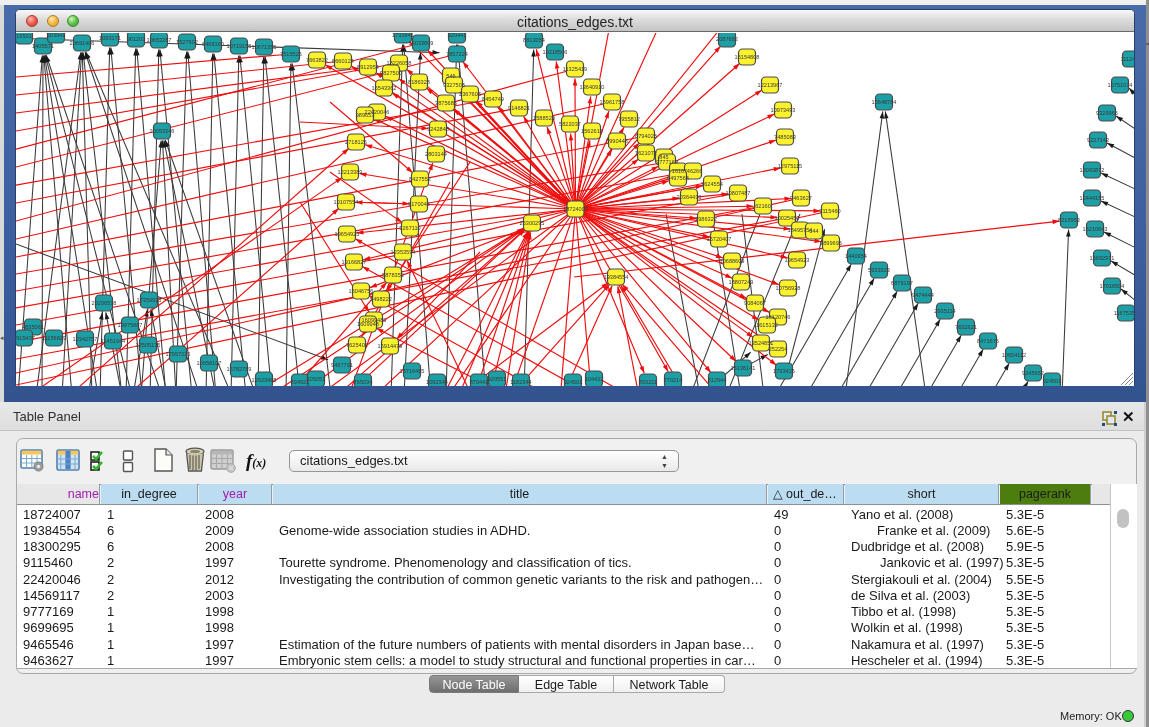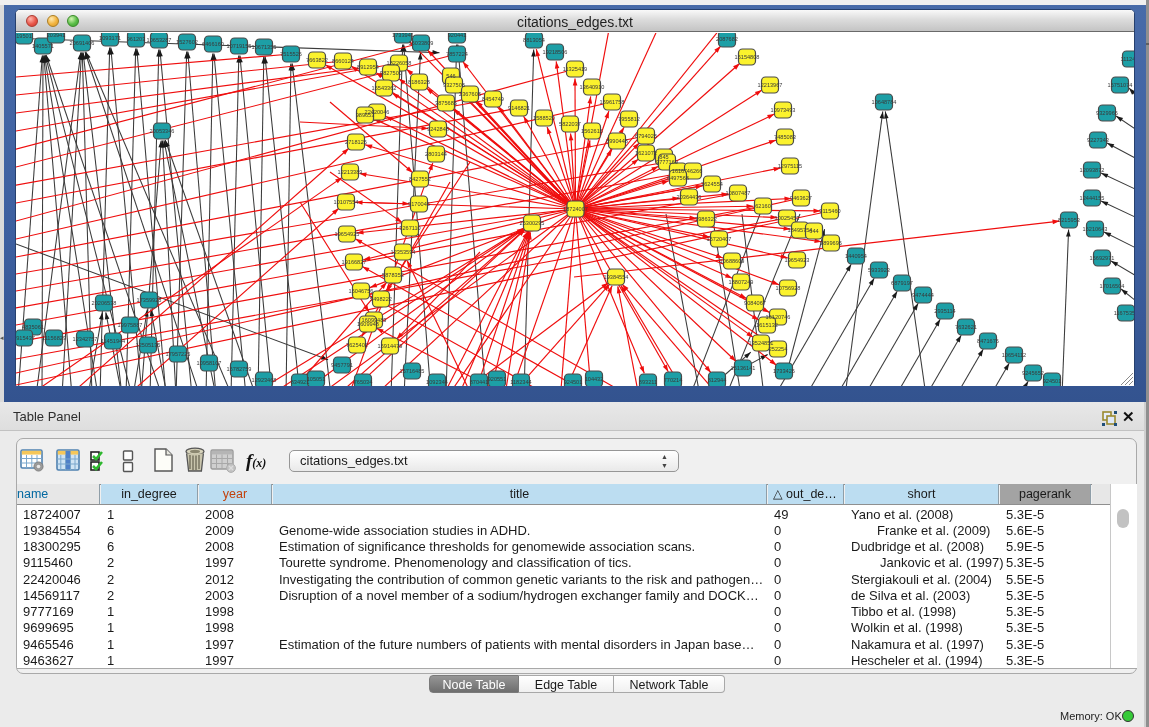--- a/index.html
+++ b/index.html
@@ -756,27 +756,27 @@
  <rect x="1.8" y="2.8" width="20.4" height="3.6" fill="#b5b5b5"></rect>
  <path d="M1 10.5h22M1 15.5h22M6.5 6.5v14M12 6.5v14M17.5 6.5v14" stroke="#a8a8a8" stroke-width="1"></path>
  <circle cx="21" cy="20" r="4.4" fill="#c3c3c3" stroke="#adadad"></circle>
  <path d="M19 18l4 4M23 18l-4 4" stroke="#dcdcdc" stroke-width="1.4"></path>
 </svg>
 <div style="position:absolute;left:246px;top:450px;width:34px;height:22px;font-family:'Liberation Serif',serif;font-style:italic;font-weight:bold;color:#111"><span style="font-size:19px">f</span><span style="font-size:12px">(x)</span></div>
 
 <div class="abs" id="combo">citations_edges.txt<span style="position:absolute;right:10px;top:1px;font-size:7px;color:#444;line-height:9px">▲<br>▼</span></div>
 <div class="abs" id="tablebg"></div>
 <div class="abs" style="left:17px;top:484px;width:1093px;height:21px;border-top:1px solid #8f8f8f;border-bottom:1px solid #8f8f8f"></div>
-<div style="position:absolute;left:17px;top:484px;width:83px;height:20px;background:#e7e7e7;border-right:1px solid #8f9ea8;font-size:12.5px;line-height:20px;text-align:left;color:#0369a1">name</div>
+<div style="position:absolute;left:17px;top:484px;width:83px;height:20px;background:#e7e7e7;border-right:1px solid #8f9ea8;font-size:12.5px;line-height:20px;text-align:right;color:#a21caf">name</div>
 <div style="position:absolute;left:101px;top:484px;width:97px;height:20px;background:#bcddf1;border-right:1px solid #8f9ea8;font-size:12.5px;line-height:20px;text-align:center;color:#1a1a1a">in_degree</div>
-<div style="position:absolute;left:199px;top:484px;width:73px;height:20px;background:#bcddf1;border-right:1px solid #8f9ea8;font-size:12.5px;line-height:20px;text-align:center;color:#c2410c">year</div>
+<div style="position:absolute;left:199px;top:484px;width:73px;height:20px;background:#bcddf1;border-right:1px solid #8f9ea8;font-size:12.5px;line-height:20px;text-align:center;color:#a21caf">year</div>
 <div style="position:absolute;left:273px;top:484px;width:494px;height:20px;background:#bcddf1;border-right:1px solid #8f9ea8;font-size:12.5px;line-height:20px;text-align:center;color:#1a1a1a">title</div>
 <div style="position:absolute;left:768px;top:484px;width:76px;height:20px;background:#bcddf1;border-right:1px solid #8f9ea8;font-size:12.5px;line-height:20px;text-align:left;padding-left:5px;color:#1a1a1a">△ out_de…</div>
 <div style="position:absolute;left:845px;top:484px;width:154px;height:20px;background:#bcddf1;border-right:1px solid #8f9ea8;font-size:12.5px;line-height:20px;text-align:center;color:#1a1a1a">short</div>
-<div style="position:absolute;left:1000px;top:484px;width:91px;height:20px;background:#a3a3a3;border-right:1px solid #8f9ea8;font-size:12.5px;line-height:20px;text-align:center;color:#1a1a1a">pagerank</div>
+<div style="position:absolute;left:1000px;top:484px;width:91px;height:20px;background:#4d7c0f;border-right:1px solid #8f9ea8;font-size:12.5px;line-height:20px;text-align:center;color:#1a1a1a">pagerank</div>
 <div style="position:absolute;left:1092px;top:484px;width:18px;height:20px;background:#e7e7e7"></div>
 <div style="position:absolute;left:0;top:506.5px;width:1092px;height:16.3px;font-size:13px;line-height:16.3px;color:#1a1a1a">
     <div style="position:absolute;left:23px;top:0;width:76px;height:16.3px;overflow:hidden;white-space:nowrap">18724007</div>
     <div style="position:absolute;left:107px;top:0;width:90px;height:16.3px;overflow:hidden;white-space:nowrap">1</div>
     <div style="position:absolute;left:205px;top:0;width:66px;height:16.3px;overflow:hidden;white-space:nowrap">2008</div>
     <div style="position:absolute;left:774px;top:0;width:69px;height:16.3px;overflow:hidden;white-space:nowrap">49</div>
     <div style="position:absolute;left:851px;top:0;width:147px;height:16.3px;overflow:hidden;white-space:nowrap">Yano et al. (2008)</div>
     <div style="position:absolute;left:1006px;top:0;width:84px;height:16.3px;overflow:hidden;white-space:nowrap">5.3E-5</div>
   </div>
 <div style="position:absolute;left:0;top:522.8px;width:1092px;height:16.3px;font-size:13px;line-height:16.3px;color:#1a1a1a">
@@ -785,21 +785,20 @@
     <div style="position:absolute;left:205px;top:0;width:66px;height:16.3px;overflow:hidden;white-space:nowrap">2009</div>
     <div style="position:absolute;left:279px;top:0;width:487px;height:16.3px;overflow:hidden;white-space:nowrap">Genome-wide association studies in ADHD.</div>
     <div style="position:absolute;left:774px;top:0;width:69px;height:16.3px;overflow:hidden;white-space:nowrap">0</div>
     <div style="position:absolute;left:877px;top:0;width:147px;height:16.3px;overflow:hidden;white-space:nowrap">Franke et al. (2009)</div>
     <div style="position:absolute;left:1006px;top:0;width:84px;height:16.3px;overflow:hidden;white-space:nowrap">5.6E-5</div>
   </div>
 <div style="position:absolute;left:0;top:539.0px;width:1092px;height:16.3px;font-size:13px;line-height:16.3px;color:#1a1a1a">
     <div style="position:absolute;left:23px;top:0;width:76px;height:16.3px;overflow:hidden;white-space:nowrap">18300295</div>
     <div style="position:absolute;left:107px;top:0;width:90px;height:16.3px;overflow:hidden;white-space:nowrap">6</div>
     <div style="position:absolute;left:205px;top:0;width:66px;height:16.3px;overflow:hidden;white-space:nowrap">2008</div>
-    <div style="position:absolute;left:279px;top:0;width:487px;height:16.3px;overflow:hidden;white-space:nowrap">Estimation of significance thresholds for genomewide association scans.</div>
     <div style="position:absolute;left:774px;top:0;width:69px;height:16.3px;overflow:hidden;white-space:nowrap">0</div>
     <div style="position:absolute;left:851px;top:0;width:147px;height:16.3px;overflow:hidden;white-space:nowrap">Dudbridge et al. (2008)</div>
     <div style="position:absolute;left:1006px;top:0;width:84px;height:16.3px;overflow:hidden;white-space:nowrap">5.9E-5</div>
   </div>
 <div style="position:absolute;left:0;top:555.2px;width:1092px;height:16.3px;font-size:13px;line-height:16.3px;color:#1a1a1a">
     <div style="position:absolute;left:23px;top:0;width:76px;height:16.3px;overflow:hidden;white-space:nowrap">9115460</div>
     <div style="position:absolute;left:107px;top:0;width:90px;height:16.3px;overflow:hidden;white-space:nowrap">2</div>
     <div style="position:absolute;left:205px;top:0;width:66px;height:16.3px;overflow:hidden;white-space:nowrap">1997</div>
     <div style="position:absolute;left:279px;top:0;width:487px;height:16.3px;overflow:hidden;white-space:nowrap">Tourette syndrome. Phenomenology and classification of tics.</div>
     <div style="position:absolute;left:774px;top:0;width:69px;height:16.3px;overflow:hidden;white-space:nowrap">0</div>
@@ -812,21 +811,20 @@
     <div style="position:absolute;left:205px;top:0;width:66px;height:16.3px;overflow:hidden;white-space:nowrap">2012</div>
     <div style="position:absolute;left:279px;top:0;width:487px;height:16.3px;overflow:hidden;white-space:nowrap">Investigating the contribution of common genetic variants to the risk and pathogen…</div>
     <div style="position:absolute;left:774px;top:0;width:69px;height:16.3px;overflow:hidden;white-space:nowrap">0</div>
     <div style="position:absolute;left:851px;top:0;width:147px;height:16.3px;overflow:hidden;white-space:nowrap">Stergiakouli et al. (2004)</div>
     <div style="position:absolute;left:1006px;top:0;width:84px;height:16.3px;overflow:hidden;white-space:nowrap">5.5E-5</div>
   </div>
 <div style="position:absolute;left:0;top:587.8px;width:1092px;height:16.3px;font-size:13px;line-height:16.3px;color:#1a1a1a">
     <div style="position:absolute;left:23px;top:0;width:76px;height:16.3px;overflow:hidden;white-space:nowrap">14569117</div>
     <div style="position:absolute;left:107px;top:0;width:90px;height:16.3px;overflow:hidden;white-space:nowrap">2</div>
     <div style="position:absolute;left:205px;top:0;width:66px;height:16.3px;overflow:hidden;white-space:nowrap">2003</div>
-    <div style="position:absolute;left:279px;top:0;width:487px;height:16.3px;overflow:hidden;white-space:nowrap">Disruption of a novel member of a sodium/hydrogen exchanger family and DOCK…</div>
     <div style="position:absolute;left:774px;top:0;width:69px;height:16.3px;overflow:hidden;white-space:nowrap">0</div>
     <div style="position:absolute;left:851px;top:0;width:147px;height:16.3px;overflow:hidden;white-space:nowrap">de Silva et al. (2003)</div>
     <div style="position:absolute;left:1006px;top:0;width:84px;height:16.3px;overflow:hidden;white-space:nowrap">5.3E-5</div>
   </div>
 <div style="position:absolute;left:0;top:604.0px;width:1092px;height:16.3px;font-size:13px;line-height:16.3px;color:#1a1a1a">
     <div style="position:absolute;left:23px;top:0;width:76px;height:16.3px;overflow:hidden;white-space:nowrap">9777169</div>
     <div style="position:absolute;left:107px;top:0;width:90px;height:16.3px;overflow:hidden;white-space:nowrap">1</div>
     <div style="position:absolute;left:205px;top:0;width:66px;height:16.3px;overflow:hidden;white-space:nowrap">1998</div>
     <div style="position:absolute;left:774px;top:0;width:69px;height:16.3px;overflow:hidden;white-space:nowrap">0</div>
     <div style="position:absolute;left:851px;top:0;width:147px;height:16.3px;overflow:hidden;white-space:nowrap">Tibbo et al. (1998)</div>
@@ -846,20 +844,21 @@
     <div style="position:absolute;left:205px;top:0;width:66px;height:16.3px;overflow:hidden;white-space:nowrap">1997</div>
     <div style="position:absolute;left:279px;top:0;width:487px;height:16.3px;overflow:hidden;white-space:nowrap">Estimation of the future numbers of patients with mental disorders in Japan base…</div>
     <div style="position:absolute;left:774px;top:0;width:69px;height:16.3px;overflow:hidden;white-space:nowrap">0</div>
     <div style="position:absolute;left:851px;top:0;width:147px;height:16.3px;overflow:hidden;white-space:nowrap">Nakamura et al. (1997)</div>
     <div style="position:absolute;left:1006px;top:0;width:84px;height:16.3px;overflow:hidden;white-space:nowrap">5.3E-5</div>
   </div>
 <div style="position:absolute;left:0;top:652.8px;width:1092px;height:16.3px;font-size:13px;line-height:16.3px;color:#1a1a1a">
     <div style="position:absolute;left:23px;top:0;width:76px;height:16.3px;overflow:hidden;white-space:nowrap">9463627</div>
     <div style="position:absolute;left:107px;top:0;width:90px;height:16.3px;overflow:hidden;white-space:nowrap">1</div>
     <div style="position:absolute;left:205px;top:0;width:66px;height:16.3px;overflow:hidden;white-space:nowrap">1997</div>
+    <div style="position:absolute;left:279px;top:0;width:487px;height:16.3px;overflow:hidden;white-space:nowrap">Embryonic stem cells: a model to study structural and functional properties in car…</div>
     <div style="position:absolute;left:774px;top:0;width:69px;height:16.3px;overflow:hidden;white-space:nowrap">0</div>
     <div style="position:absolute;left:851px;top:0;width:147px;height:16.3px;overflow:hidden;white-space:nowrap">Hescheler et al. (1994)</div>
     <div style="position:absolute;left:1006px;top:0;width:84px;height:16.3px;overflow:hidden;white-space:nowrap">5.3E-5</div>
   </div>
 <div class="abs" style="left:1110px;top:484px;width:27px;height:185px;background:#fff;border-left:1px solid #c8c8c8"></div>
 <div class="abs" style="left:1117px;top:509px;width:12px;height:19px;background:#c2c2c2;border-radius:6px"></div>
 <div class="abs" style="left:17px;top:668px;width:1120px;height:1px;background:#a8a8a8"></div>
 <div class="abs seg" style="left:429px;width:90px;background:linear-gradient(#969696,#6e6e6e);color:#fff;border:1px solid #7a7a7a;border-radius:4px 0 0 4px">Node Table</div>
 <div class="abs seg" style="left:519px;width:95px;background:linear-gradient(#fff,#f0f0f0);border:1px solid #a8a8a8;border-left:none">Edge Table</div>
 <div class="abs seg" style="left:614px;width:111px;background:linear-gradient(#fff,#f0f0f0);border:1px solid #a8a8a8;border-left:none;border-radius:0 4px 4px 0">Network Table</div>

